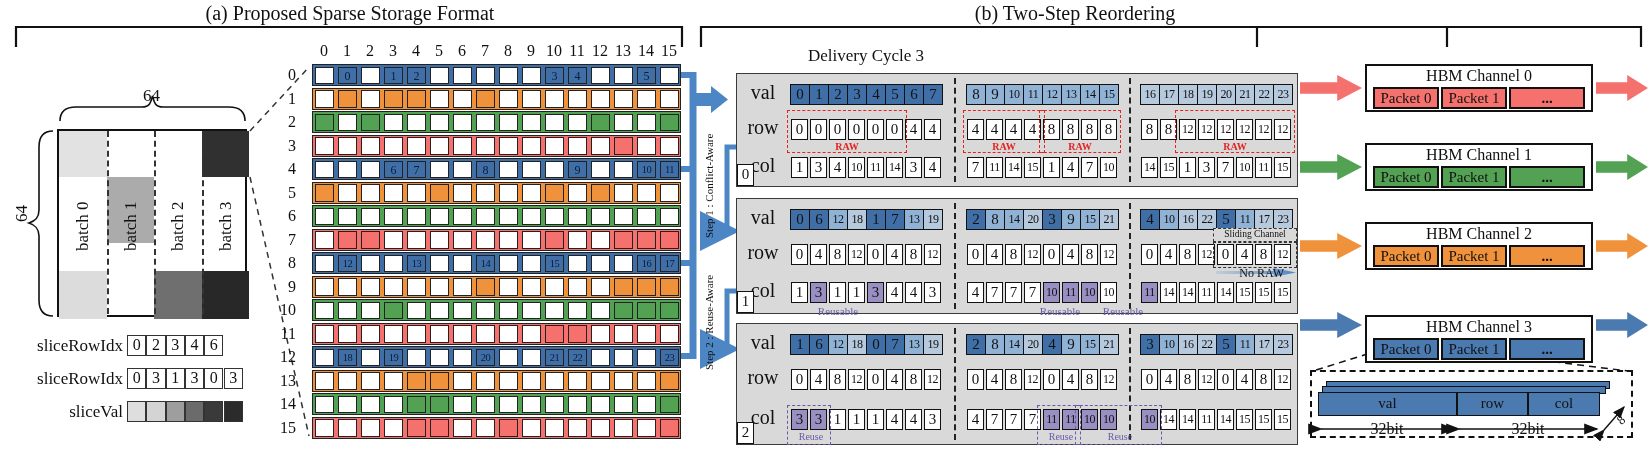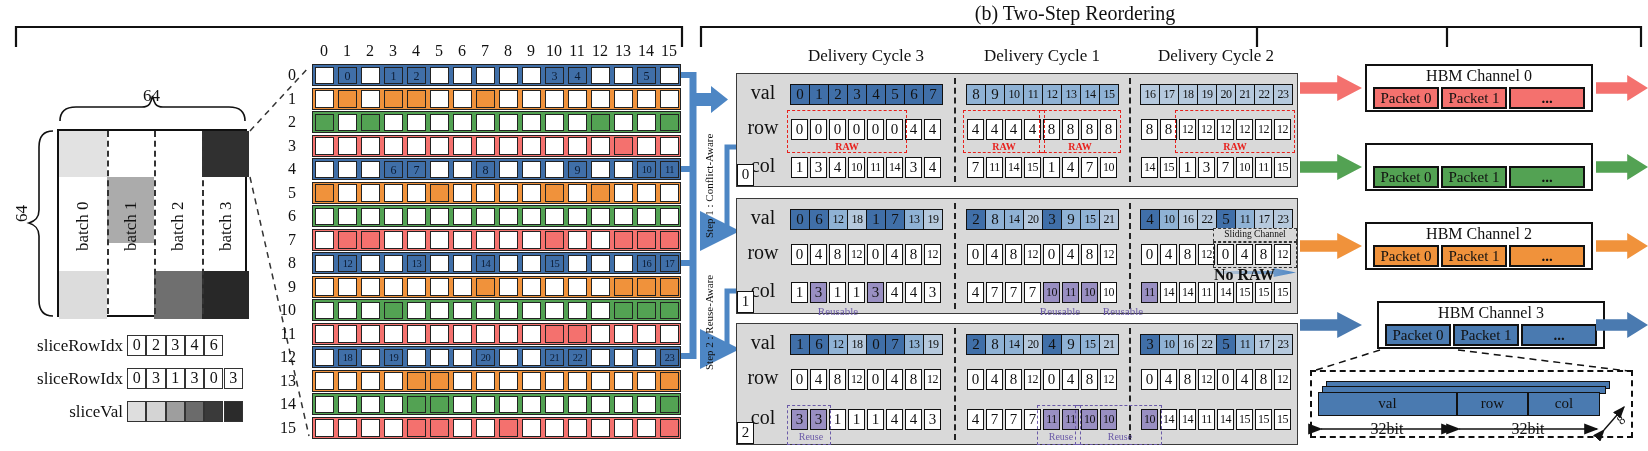--- a/index.html
+++ b/index.html
@@ -36,21 +36,21 @@
   .divider { position:absolute; border-left:2px dashed #222; }
   .gid { position:absolute; left:737px; width:17px; height:22px; background:#fff;
     border:1.5px solid #111; font-size:15px; text-align:center; line-height:19px; }
   .rawbox { position:absolute; border:1.5px dashed #e8211d; }
   .rawlbl { position:absolute; color:#e8211d; font-size:10px; font-weight:bold; text-align:center; }
   .purlbl { position:absolute; color:#6b5aa8; font-size:11px; text-align:center; white-space:nowrap; }
   .purbox { position:absolute; border:1.5px dashed #6b5aa8; }
   .swbox { position:absolute; border:1.2px dashed #333; font-size:9.5px; text-align:center;
     background:#d9d9d9; white-space:nowrap; }
   .norawbox { position:absolute; border:1.2px dashed #333; }
-  .noraw { position:absolute; font-size:16px; font-weight:bold; text-align:left; z-index:2; }
+  .noraw { position:absolute; font-size:12px; font-weight:normal; text-align:right; z-index:2; }
   .norarrow { position:absolute; height:9px; clip-path:polygon(0 32%,72% 32%,72% 0,100% 50%,72% 100%,72% 68%,0 68%);
     background:linear-gradient(to right, rgba(77,134,196,0.15), #4d86c4); }
   .step-label { position:absolute; writing-mode:vertical-rl; transform:rotate(180deg);
     font-size:11px; text-align:center; white-space:nowrap; }
 
   
   .chan-box { position:absolute; left:1365px; width:228px; height:48px; border:2.5px solid #111; background:#fff; }
   .chan-title { font-size:16px; text-align:center; line-height:20px; }
   .packet { position:absolute; top:21px; height:22px; border:2px solid #111;
     font-size:15px; text-align:center; line-height:18px; }
@@ -62,20 +62,21 @@
   .barseg { position:absolute; top:392px; height:24px; background:#4a7ab0; border:1.5px solid #111;
     font-size:15px; text-align:center; line-height:20px; }
   .bit-label { position:absolute; font-size:16px; text-align:center; width:60px; }
   .depth8 { position:absolute; font-size:13px; transform:rotate(-40deg); }
 </style>
 </head>
 <body>
 
 <div id="canvas">
 
+  <div class="abs title" style="left:120px; top:2px; width:460px;">(a) Proposed Sparse Storage Format</div>
   <div class="abs title" style="left:880px; top:2px; width:390px;">(b) Two-Step Reordering</div>
 
   <svg class="overlay" width="1648" height="451" viewBox="0 0 1648 451">
     <defs>
       <marker id="mR" markerWidth="5" markerHeight="5" refX="3.5" refY="2.5" orient="auto">
         <path d="M0,0 L4.5,2.5 L0,5 Z" fill="#e8211d"></path>
         </marker>
       <marker id="mP" markerWidth="5" markerHeight="5" refX="3.5" refY="2.5" orient="auto">
         <path d="M0,0 L4.5,2.5 L0,5 Z" fill="#7a5fb5"></path>
         </marker>
@@ -508,22 +509,20 @@
       <div class="gcell" style="left: 186px; background: rgb(244, 113, 110);"></div>
       <div class="gcell" style="left: 209px;"></div>
       <div class="gcell" style="left: 232px;"></div>
       <div class="gcell" style="left: 255px;"></div>
       <div class="gcell" style="left: 278px;"></div>
       <div class="gcell" style="left: 301px;"></div>
       <div class="gcell" style="left: 324px;"></div>
       <div class="gcell" style="left: 347px; background: rgb(244, 113, 110);"></div>
     </div>
     <div class="cycle-h" style="left: 786px; top: 46px;">Delivery Cycle 3</div>
-    <div class="cycle-h" style="left: 962px; top: 46px;">Delivery Cycle 1</div>
-    <div class="cycle-h" style="left: 1136px; top: 46px;">Delivery Cycle 2</div>
     <div class="group-box" style="top: 73px; height: 114px;"></div>
     <div class="rc-label" style="top: 81px;">val</div>
     <div class="bcell" style="left: 790px; top: 84px; width: 20px; background: rgb(64, 111, 168);">0</div>
     <div class="bcell" style="left: 809px; top: 84px; width: 20px; background: rgb(64, 111, 168);">1</div>
     <div class="bcell" style="left: 828px; top: 84px; width: 20px; background: rgb(64, 111, 168);">2</div>
     <div class="bcell" style="left: 847px; top: 84px; width: 20px; background: rgb(64, 111, 168);">3</div>
     <div class="bcell" style="left: 866px; top: 84px; width: 20px; background: rgb(64, 111, 168);">4</div>
     <div class="bcell" style="left: 885px; top: 84px; width: 20px; background: rgb(64, 111, 168);">5</div>
     <div class="bcell" style="left: 904px; top: 84px; width: 20px; background: rgb(64, 111, 168);">6</div>
     <div class="bcell" style="left: 923px; top: 84px; width: 20px; background: rgb(64, 111, 168);">7</div>
@@ -777,35 +776,36 @@
     <div class="purlbl" style="left: 1095px; top: 431px; width: 50px; font-size: 10px;">Reuse</div>
     <div class="chan-box" style="top: 64px;">
       <div class="chan-title">HBM Channel 0</div>
       <div class="packet" style="left: 6px; width: 66px; background: rgb(244, 113, 110);">Packet 0</div>
       <div class="packet" style="left: 74px; width: 66px; background: rgb(244, 113, 110);">Packet 1</div>
       <div class="packet" style="left: 142px; width: 76px; background: rgb(244, 113, 110); font-weight: bold;">...</div>
     </div>
     <div class="blockarrow" style="left: 1300px; top: 75px; width: 62px; background: rgb(244, 113, 110);"></div>
     <div class="blockarrow" style="left: 1596px; top: 75px; width: 52px; background: rgb(244, 113, 110);"></div>
     <div class="chan-box" style="top: 143px;">
+      <div class="chan-title">HBM Channel 1</div>
       <div class="packet" style="left: 6px; width: 66px; background: rgb(83, 162, 83);">Packet 0</div>
       <div class="packet" style="left: 74px; width: 66px; background: rgb(83, 162, 83);">Packet 1</div>
       <div class="packet" style="left: 142px; width: 76px; background: rgb(83, 162, 83); font-weight: bold;">...</div>
     </div>
     <div class="blockarrow" style="left: 1300px; top: 154px; width: 62px; background: rgb(83, 162, 83);"></div>
     <div class="blockarrow" style="left: 1596px; top: 154px; width: 52px; background: rgb(83, 162, 83);"></div>
     <div class="chan-box" style="top: 222px;">
       <div class="chan-title">HBM Channel 2</div>
       <div class="packet" style="left: 6px; width: 66px; background: rgb(240, 146, 59);">Packet 0</div>
       <div class="packet" style="left: 74px; width: 66px; background: rgb(240, 146, 59);">Packet 1</div>
       <div class="packet" style="left: 142px; width: 76px; background: rgb(240, 146, 59); font-weight: bold;">...</div>
     </div>
     <div class="blockarrow" style="left: 1300px; top: 233px; width: 62px; background: rgb(240, 146, 59);"></div>
     <div class="blockarrow" style="left: 1596px; top: 233px; width: 52px; background: rgb(240, 146, 59);"></div>
-    <div class="chan-box" style="top: 301px; margin-left: 12px;">
+    <div class="chan-box" style="top: 315px;">
       <div class="chan-title">HBM Channel 3</div>
       <div class="packet" style="left: 6px; width: 66px; background: rgb(74, 122, 176);">Packet 0</div>
       <div class="packet" style="left: 74px; width: 66px; background: rgb(74, 122, 176);">Packet 1</div>
       <div class="packet" style="left: 142px; width: 76px; background: rgb(74, 122, 176); font-weight: bold;">...</div>
     </div>
     <div class="blockarrow" style="left: 1300px; top: 312px; width: 62px; background: rgb(74, 122, 176);"></div>
     <div class="blockarrow" style="left: 1596px; top: 312px; width: 52px; background: rgb(74, 122, 176);"></div>
     <div class="detail-box"></div>
     <div class="bar" style="left: 1326px; top: 381px; width: 284px; height: 8px;"></div>
     <div class="bar" style="left: 1322px; top: 386px; width: 284px; height: 8px;"></div>

